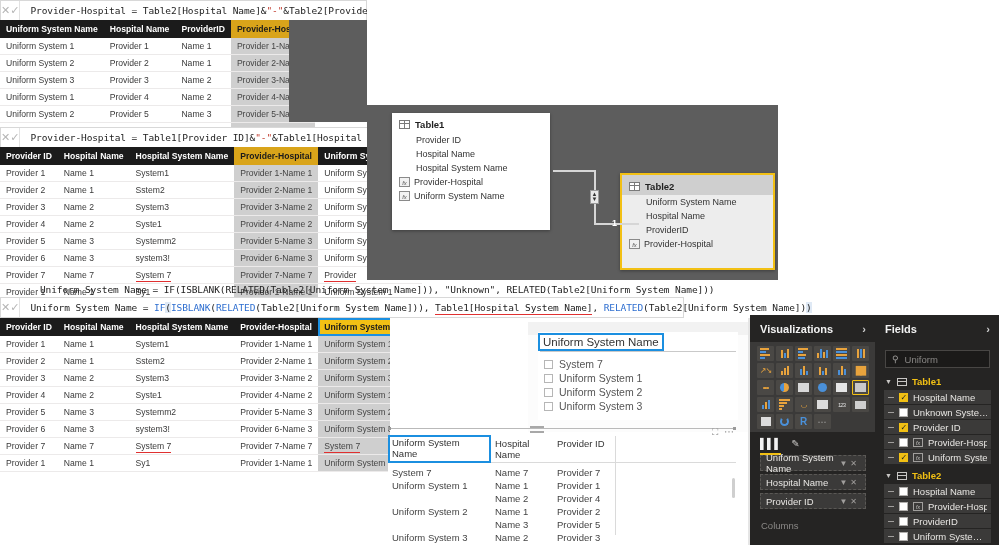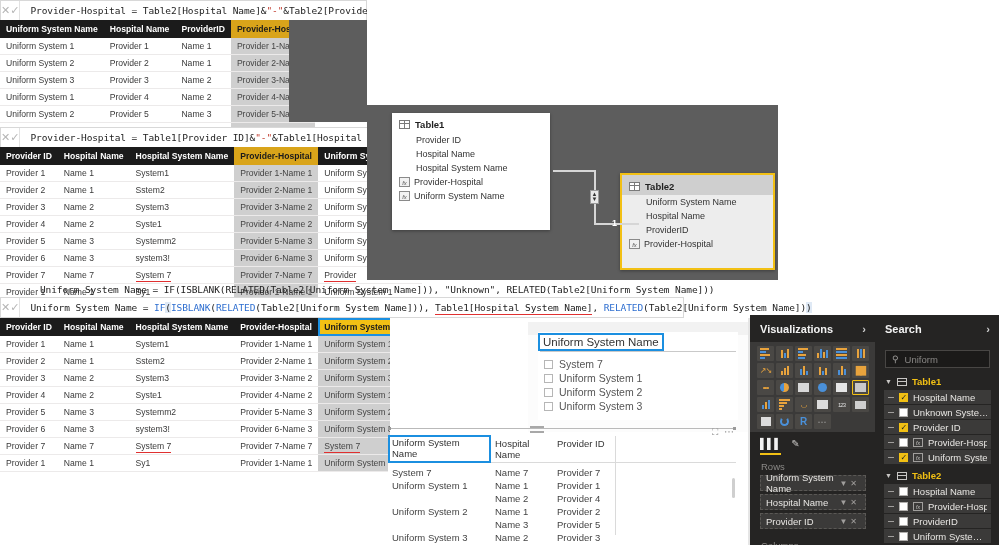--- a/index.html
+++ b/index.html
@@ -689,39 +689,38 @@
         </div>
       <div class="vizcell" style="background:transparent;"></div>
       <div class="vizcell" style="background:transparent;"></div>
     </div>
 
     <div class="fieldtabs">
       <span class="ft on" style="color:#f2f2f2;">▌▌▌</span>
       <span class="ft">✎</span>
     </div>
 
-    <div class="wellcap">Rows</div>
     <div class="wellbox">
       <span>Uniform System Name</span>
       <span class="ctrls">▼✕</span>
     </div>
     <div class="wellbox">
       <span>Hospital Name</span>
       <span class="ctrls">▼✕</span>
     </div>
     <div class="wellbox">
       <span>Provider ID</span>
       <span class="ctrls">▼✕</span>
     </div>
     <div class="wellcap" style="padding-top:8px;">Columns</div>
   </div>
 
   <div class="pane" style="left:875px; top:315px; width:124px; height:230px;">
     <div class="pane-hdr">
-      <span>Search</span>
+      <span>Fields</span>
       <span class="chev">›</span>
     </div>
 
     <div class="searchbox">
       <span style="color:#a19f9d;font-size:9px;">⚲</span>
       <span class="ph">Uniform</span>
     </div>
 
     <div class="fgroup">
       <span class="tri">▼</span>

